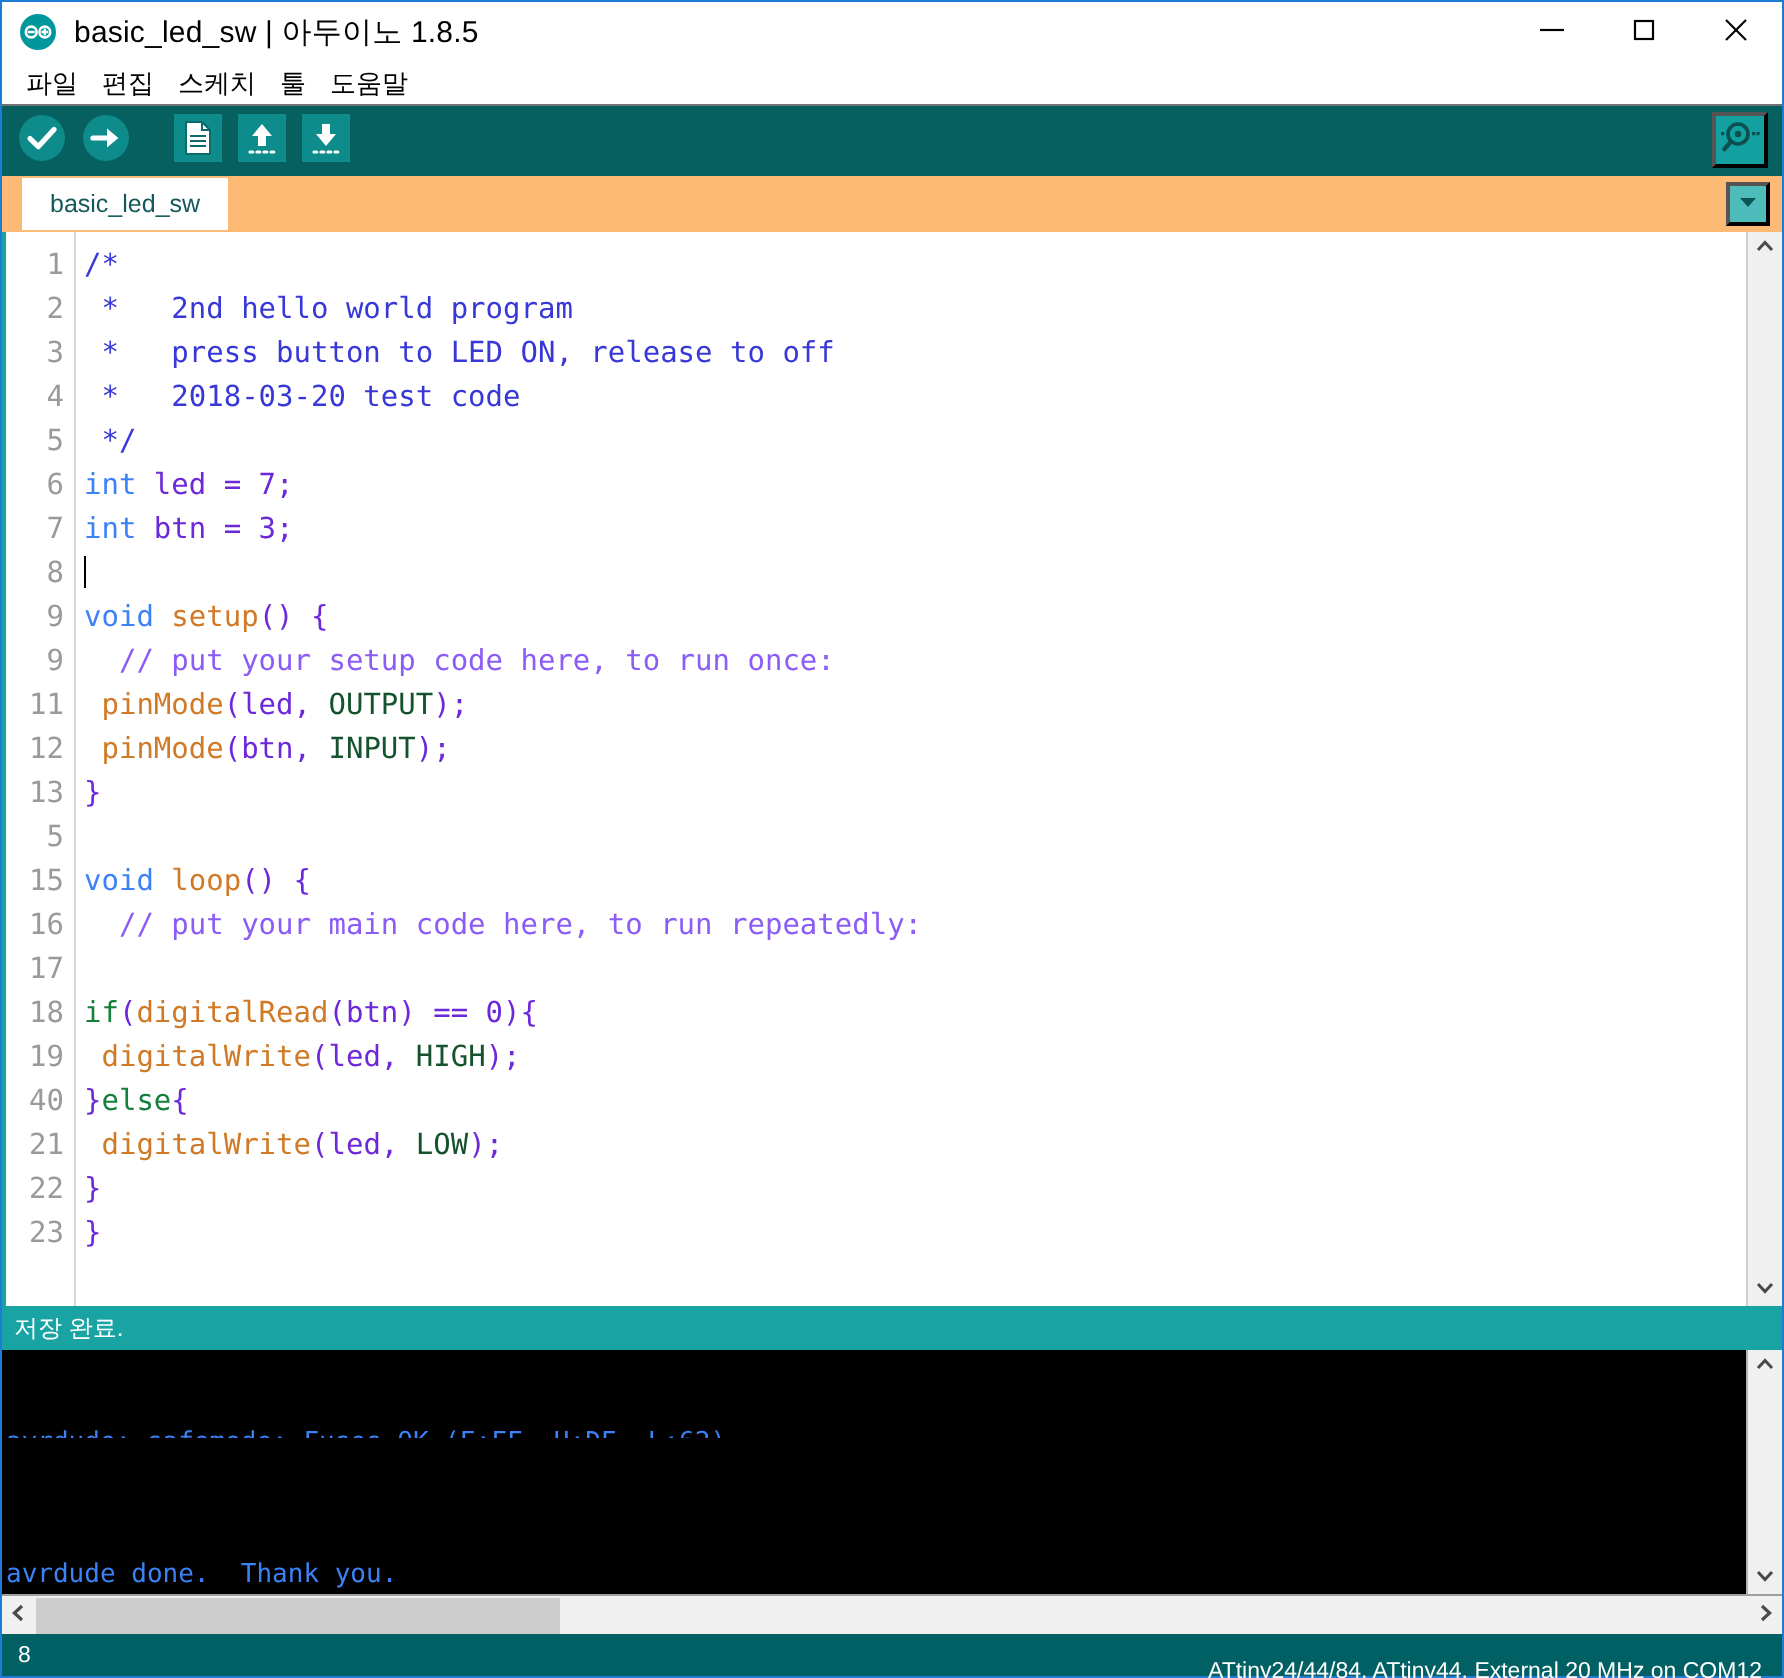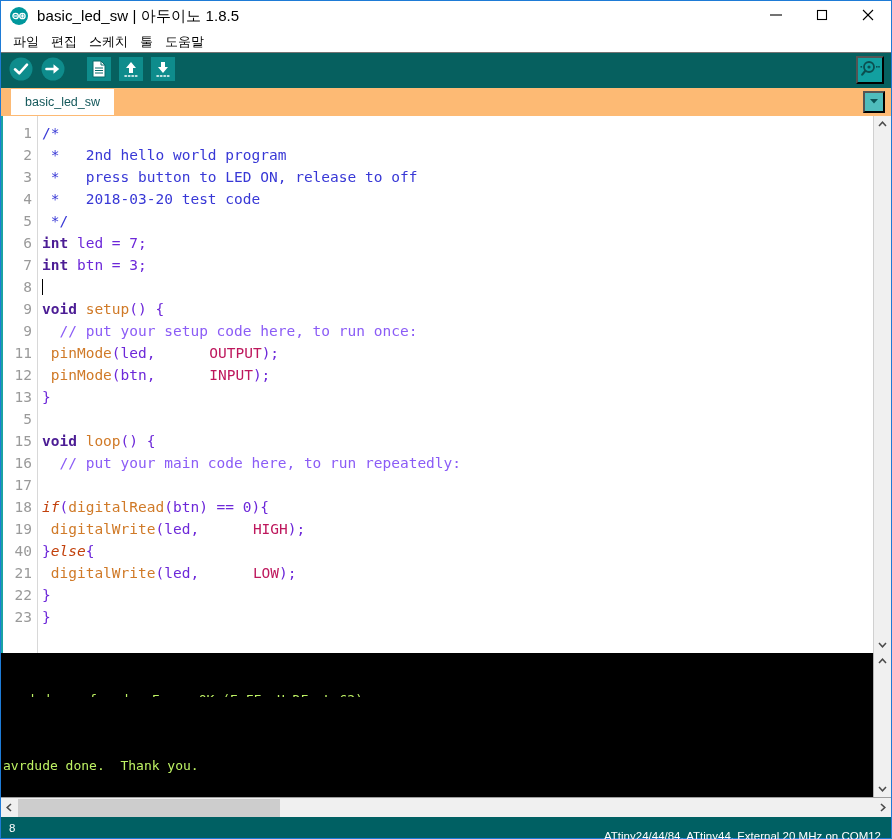--- a/index.html
+++ b/index.html
@@ -191,24 +191,24 @@
     box-sizing: border-box;
     white-space: pre;
     border-left: 1px solid #d8d8d8;
     color: #000000;
     position: relative;
     overflow: hidden;
   }
   .code .ln { height: 22px; }
   .cmt  { color: #3838d6; }   
   .cmt2 { color: #8b5cf6; }   
-  .kw   { color: #4c1d95; font-weight: bold; }   
+  .kw   { color: #3b82f6; }   
   .fn   { color: #d07a28; }   
-  .lit  { color: #be185d; margin-left: 45px; }   
-  .ctl  { color: #c2410c; font-style: italic; }   
+  .lit  { color: #14532d; }   
+  .ctl  { color: #15803d; }   
   .pl   { color: #6d28d9; }
   .caret {
     display: inline-block;
     width: 1px;
     height: 16px;
     background: #000;
     vertical-align: -3px;
   }
 
   
@@ -246,21 +246,21 @@
   .console-wrap {
     flex: 1 1 auto;
     background: #000000;
     display: flex;
     position: relative;
     min-height: 0;
   }
   .console {
     flex: 1 1 auto;
     background: #000000;
-    color: #bef264;
+    color: #3b82f6;
     font-family: "DejaVu Sans Mono", monospace;
     font-size: 13px;
     line-height: 17px;
     padding: 4px 0 0 2px;
     box-sizing: border-box;
     white-space: pre;
     overflow: hidden;
     border-radius: 16px;
   }
   .console .clip {
@@ -526,20 +526,23 @@
       <div class="vs-arrow">
         <span>
           <svg width="11" height="11" viewBox="0 0 11 11">
               <path d="M2 4 L5.5 7.8 L9 4" fill="none" stroke="#4a4a4a" stroke-width="1.5"></path>
             </svg>
         </span>
       </div>
     </div>
   </div>
 
+  <div class="statusmsg">
+    <span>저장 완료.</span>
+  </div>
 
   <div class="console-wrap">
     <div class="console">
       <div class="clip">avrdude: safemode: Fuses OK (E:FF, H:DF, L:62)</div>
       <div>avrdude done.  Thank you.</div>
     </div>
     <div class="cvscroll">
       <div class="vs-arrow">
         <span>
           <svg width="11" height="11" viewBox="0 0 11 11">

